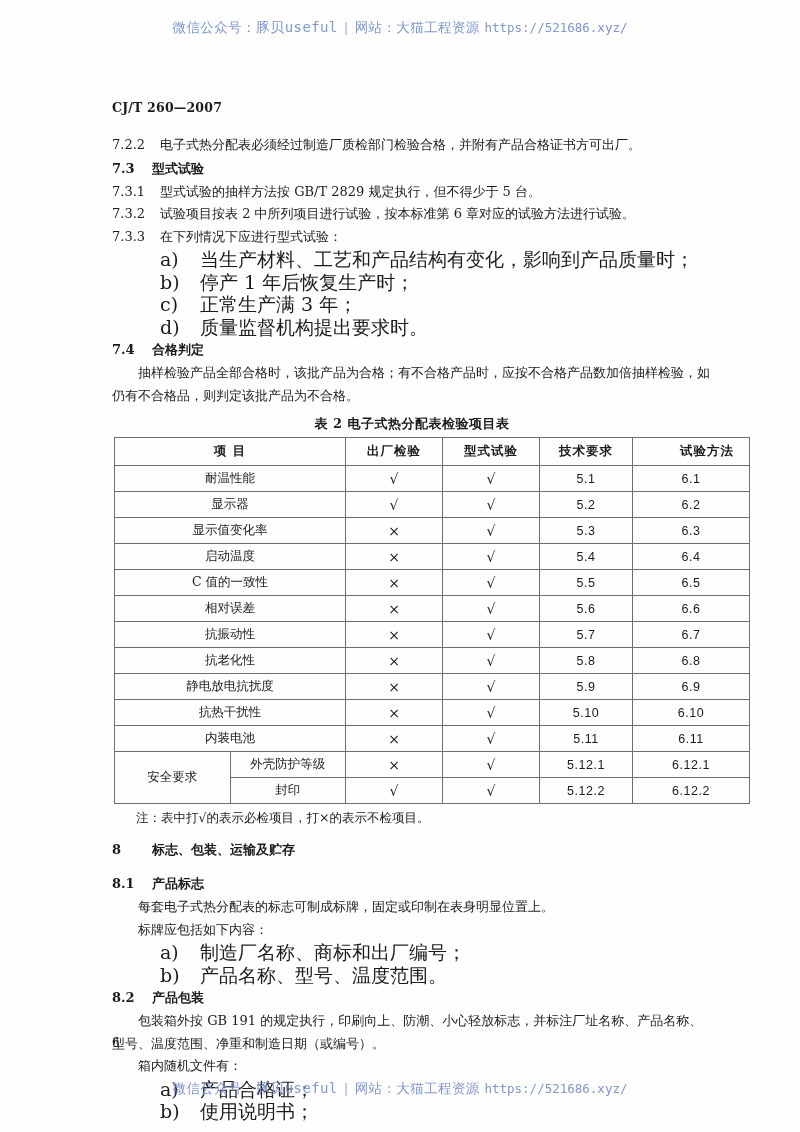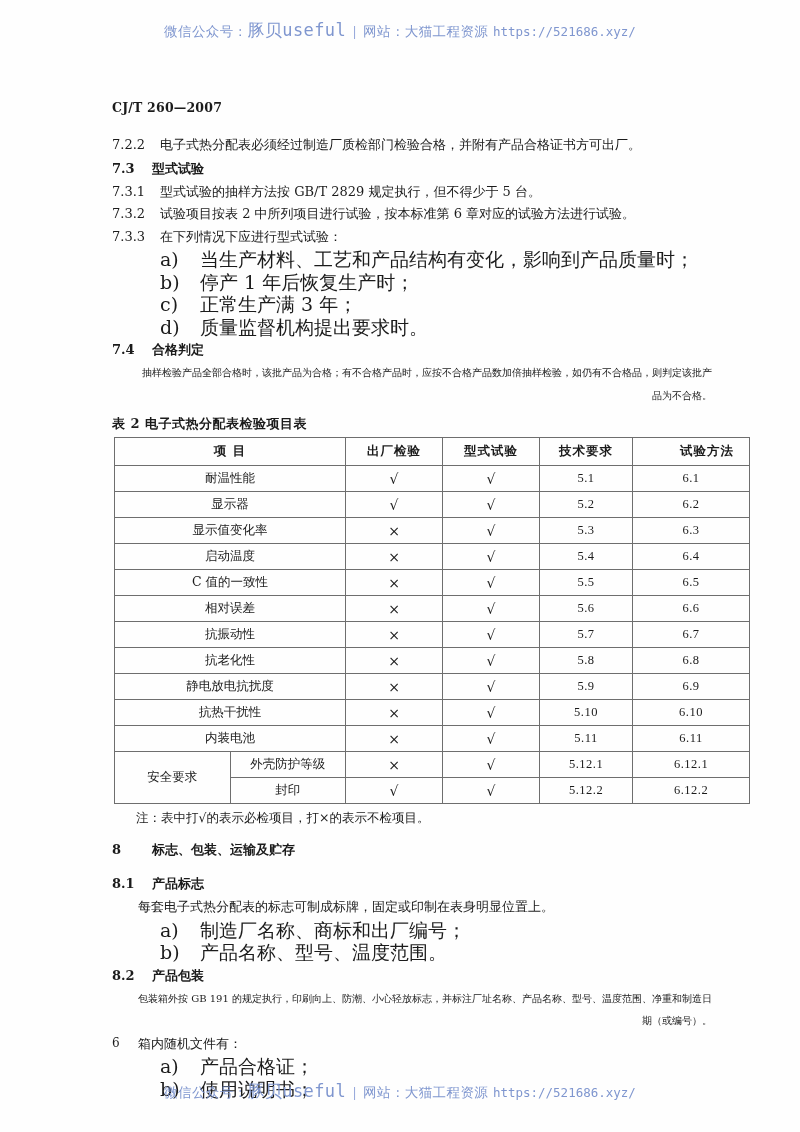--- a/index.html
+++ b/index.html
@@ -37,21 +37,21 @@
     color: #9aabdc;
     padding: 0 6px;
   }
   .watermark .wm-url {
     font-family: "DejaVu Sans Mono", "Liberation Mono", monospace;
     font-size: 12.5px;
     letter-spacing: 0px;
   }
   .watermark .wm-lat {
     font-family: "DejaVu Sans Mono", "Liberation Mono", monospace;
-    font-size: 17px;
+    font-size: 14px;
   }
   #watermark-top { top: 19px; }
   #watermark-bottom { top: 1080px; }
 
   
   .content {
     position: absolute;
     left: 112px;
     top: 100px;
     width: 600px;
@@ -87,36 +87,35 @@
     font-size: 19px;
     line-height: 22.5px;
     padding-left: 48px;
   }
   .item .lbl {
     display: inline-block;
     width: 40px;
     font-family: "DejaVu Serif", "Liberation Serif", serif;
   }
   .para {
-    font-size: 10px;
+    font-size: 13px;
     line-height: 22.5px;
     text-indent: 26px;
-    text-align: right;
   }
   .sub-para {
     font-size: 13px;
     line-height: 22.5px;
     padding-left: 26px;
   }
 
   .sec-gap { height: 10px; }
 
   
   .tbl-caption {
-    text-align: left;
+    text-align: center;
     font-weight: bold;
     font-size: 13px;
     margin: 8px 0 4px 0;
     letter-spacing: 0.5px;
   }
   table.t2 {
     border-collapse: collapse;
     width: 598px;
     margin: 0 0 0 2px;
     table-layout: fixed;
@@ -140,21 +139,21 @@
   table.t2 .col-typ  { width: 96px; }
   table.t2 .col-req  { width: 92px; }
   table.t2 .col-met  { width: 84px; padding-left: 32px; }
   .safety-label { width: 58px; margin-top: 32px; }
   .mark {
     font-size: 14px;
     font-family: "DejaVu Sans", "Liberation Sans", sans-serif;
     color: #2a2a2a;
   }
   .refnum {
-    font-family: Liberation Serif, serif;
+    font-family: Liberation Sans, sans-serif;
     letter-spacing: 0.5px;
   }
   .tbl-note {
     font-size: 12.5px;
     line-height: 20px;
     padding-left: 24px;
     margin-top: 4px;
   }
 
   .page-number {
@@ -333,20 +332,21 @@
       <span class="num num-w">8</span><span>标志、包装、运输及贮存</span>
     </div>
 
     <div class="sec-gap"></div>
 
     <div class="hd">
       <span class="num num-w">8.1</span><span>产品标志</span>
     </div>
 
     <div class="sub-para">每套电子式热分配表的标志可制成标牌，固定或印制在表身明显位置上。</div>
+    <div class="sub-para">标牌应包括如下内容：</div>
 
     <div class="item">
       <span class="lbl">a)</span><span>制造厂名称、商标和出厂编号；</span>
     </div>
     <div class="item">
       <span class="lbl">b)</span><span>产品名称、型号、温度范围。</span>
     </div>
 
     <div class="hd">
       <span class="num num-w">8.2</span><span>产品包装</span>

